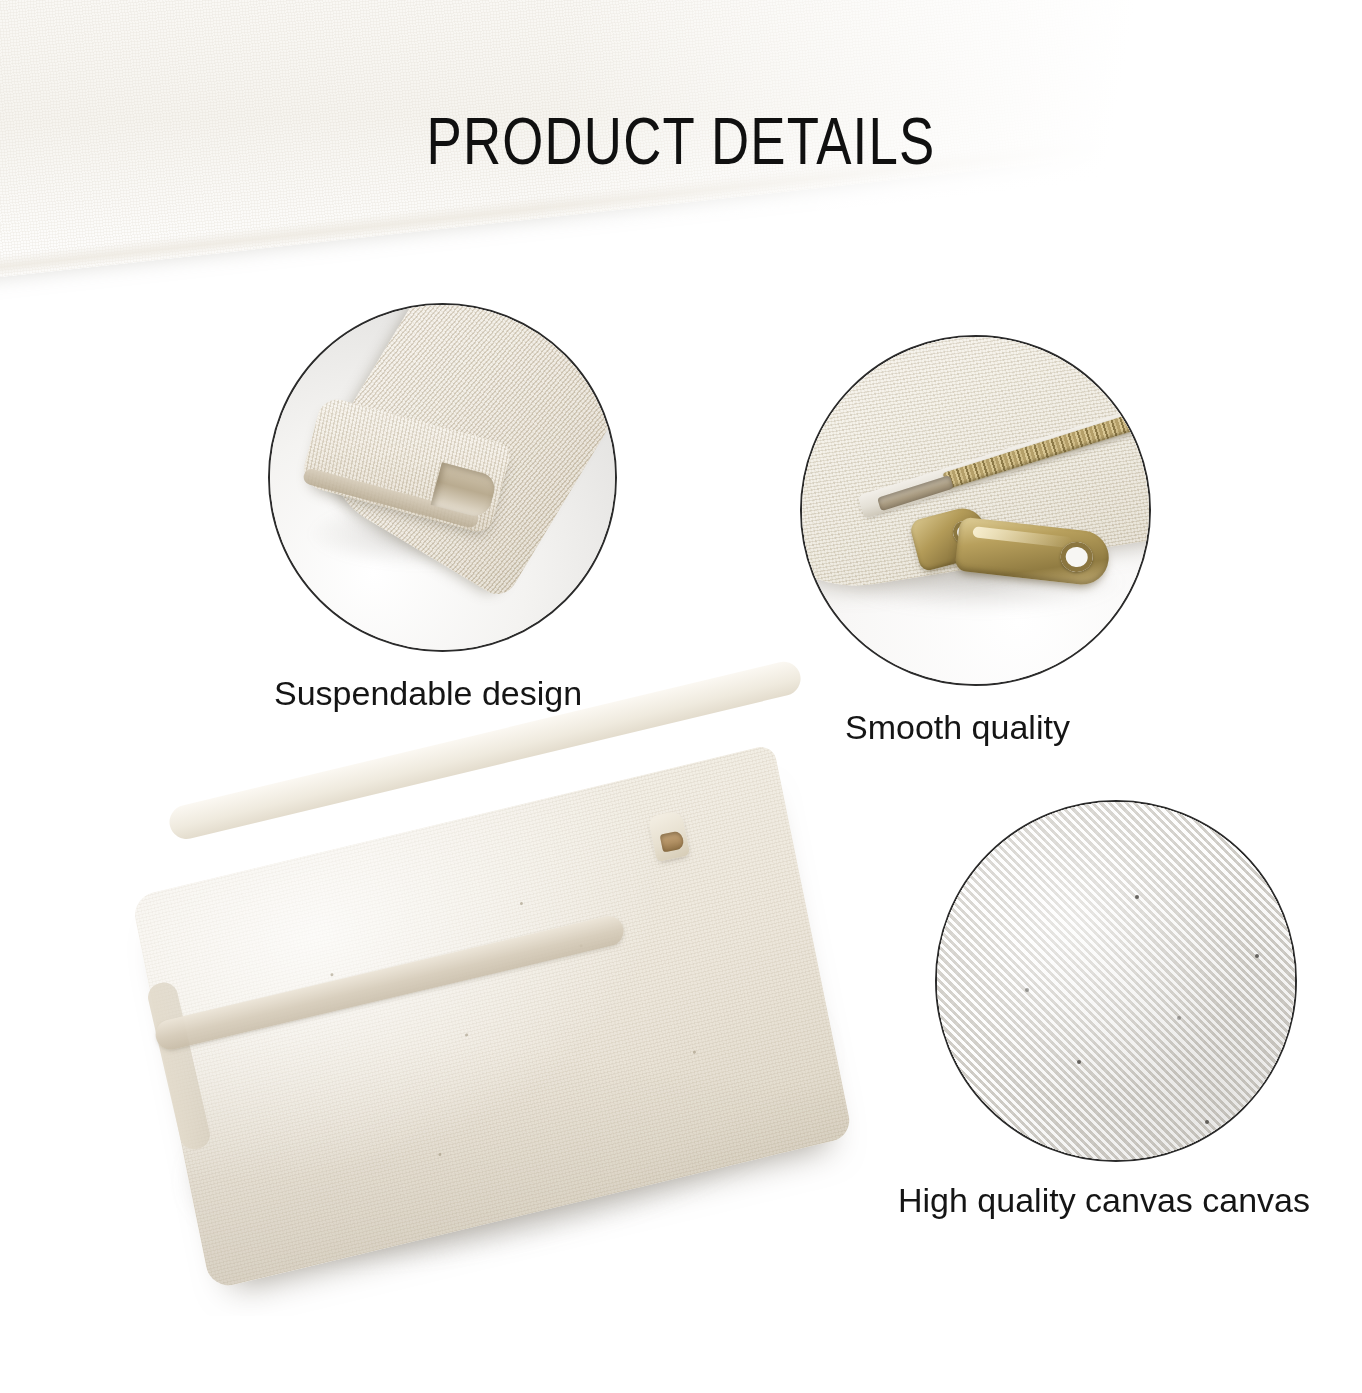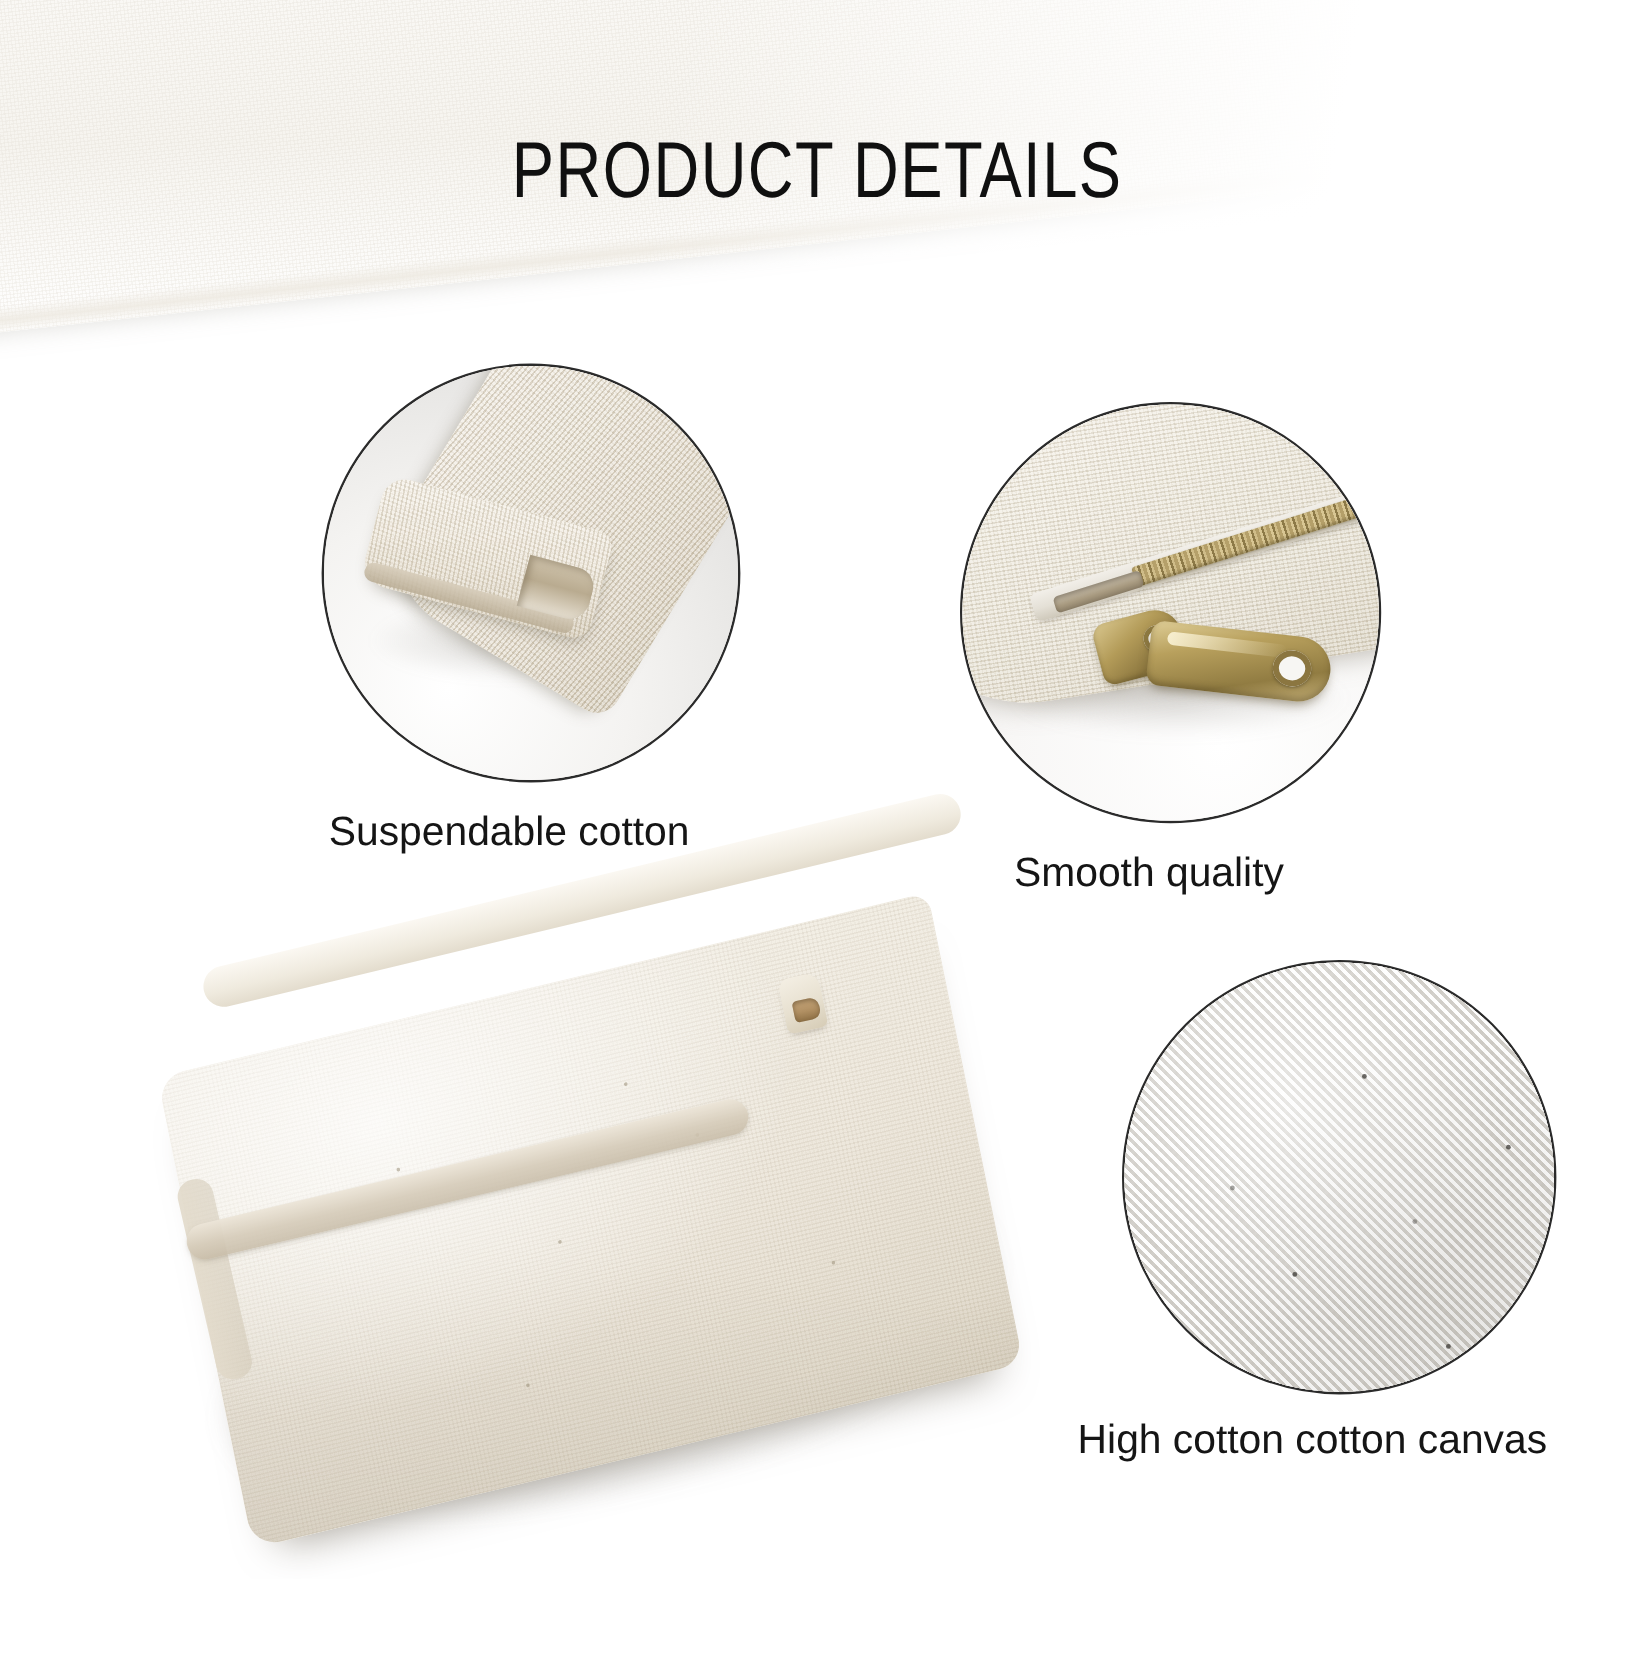--- a/index.html
+++ b/index.html
@@ -431,21 +431,21 @@
       </div>
       <div class="c1-loop">
         <div class="c1-loop-body">
           <div class="c1-loop-weave"></div>
           <div class="c1-loop-lip"></div>
         </div>
         <div class="c1-loop-open"></div>
       </div>
     </div>
   </div>
-  <div class="caption" id="caption-loop">Suspendable cotton</div>
+  <div class="caption" id="caption-loop">Suspendable design</div>
 
   <div class="detail-circle" id="circle-zipper">
     <div class="circle-inner">
       <div class="c2-bg"></div>
       <div class="c2-shadow"></div>
       <div class="c2-pouch">
         <div class="c2-pouch-weave"></div>
       </div>
       <div class="c2-tapewrap">
         <div class="c2-tape"></div>
@@ -470,21 +470,21 @@
       <div class="c3-weave"></div>
       <div class="c3-shade"></div>
       <div class="c3-fleck" style="left:198px; top:93px;"></div>
       <div class="c3-fleck" style="left:318px; top:152px;"></div>
       <div class="c3-fleck" style="left:140px; top:258px;"></div>
       <div class="c3-fleck" style="left:268px; top:318px;"></div>
       <div class="c3-fleck" style="left:88px;  top:186px; opacity:.45;"></div>
       <div class="c3-fleck" style="left:240px; top:214px; opacity:.4;"></div>
     </div>
   </div>
-  <div class="caption" id="caption-canvas">High cotton cotton canvas</div>
+  <div class="caption" id="caption-canvas">High quality canvas canvas</div>
 
   <div id="product-pouch">
     <div class="pp-shadow"></div>
     <div class="pp-body">
       <div class="pp-body-weave"></div>
       <div class="pp-body-sheen"></div>
       <div class="pp-speck" style="left:180px; top:120px;"></div>
       <div class="pp-speck" style="left:300px; top:210px;"></div>
       <div class="pp-speck" style="left:430px; top:150px;"></div>
       <div class="pp-speck" style="left:520px; top:280px;"></div>

